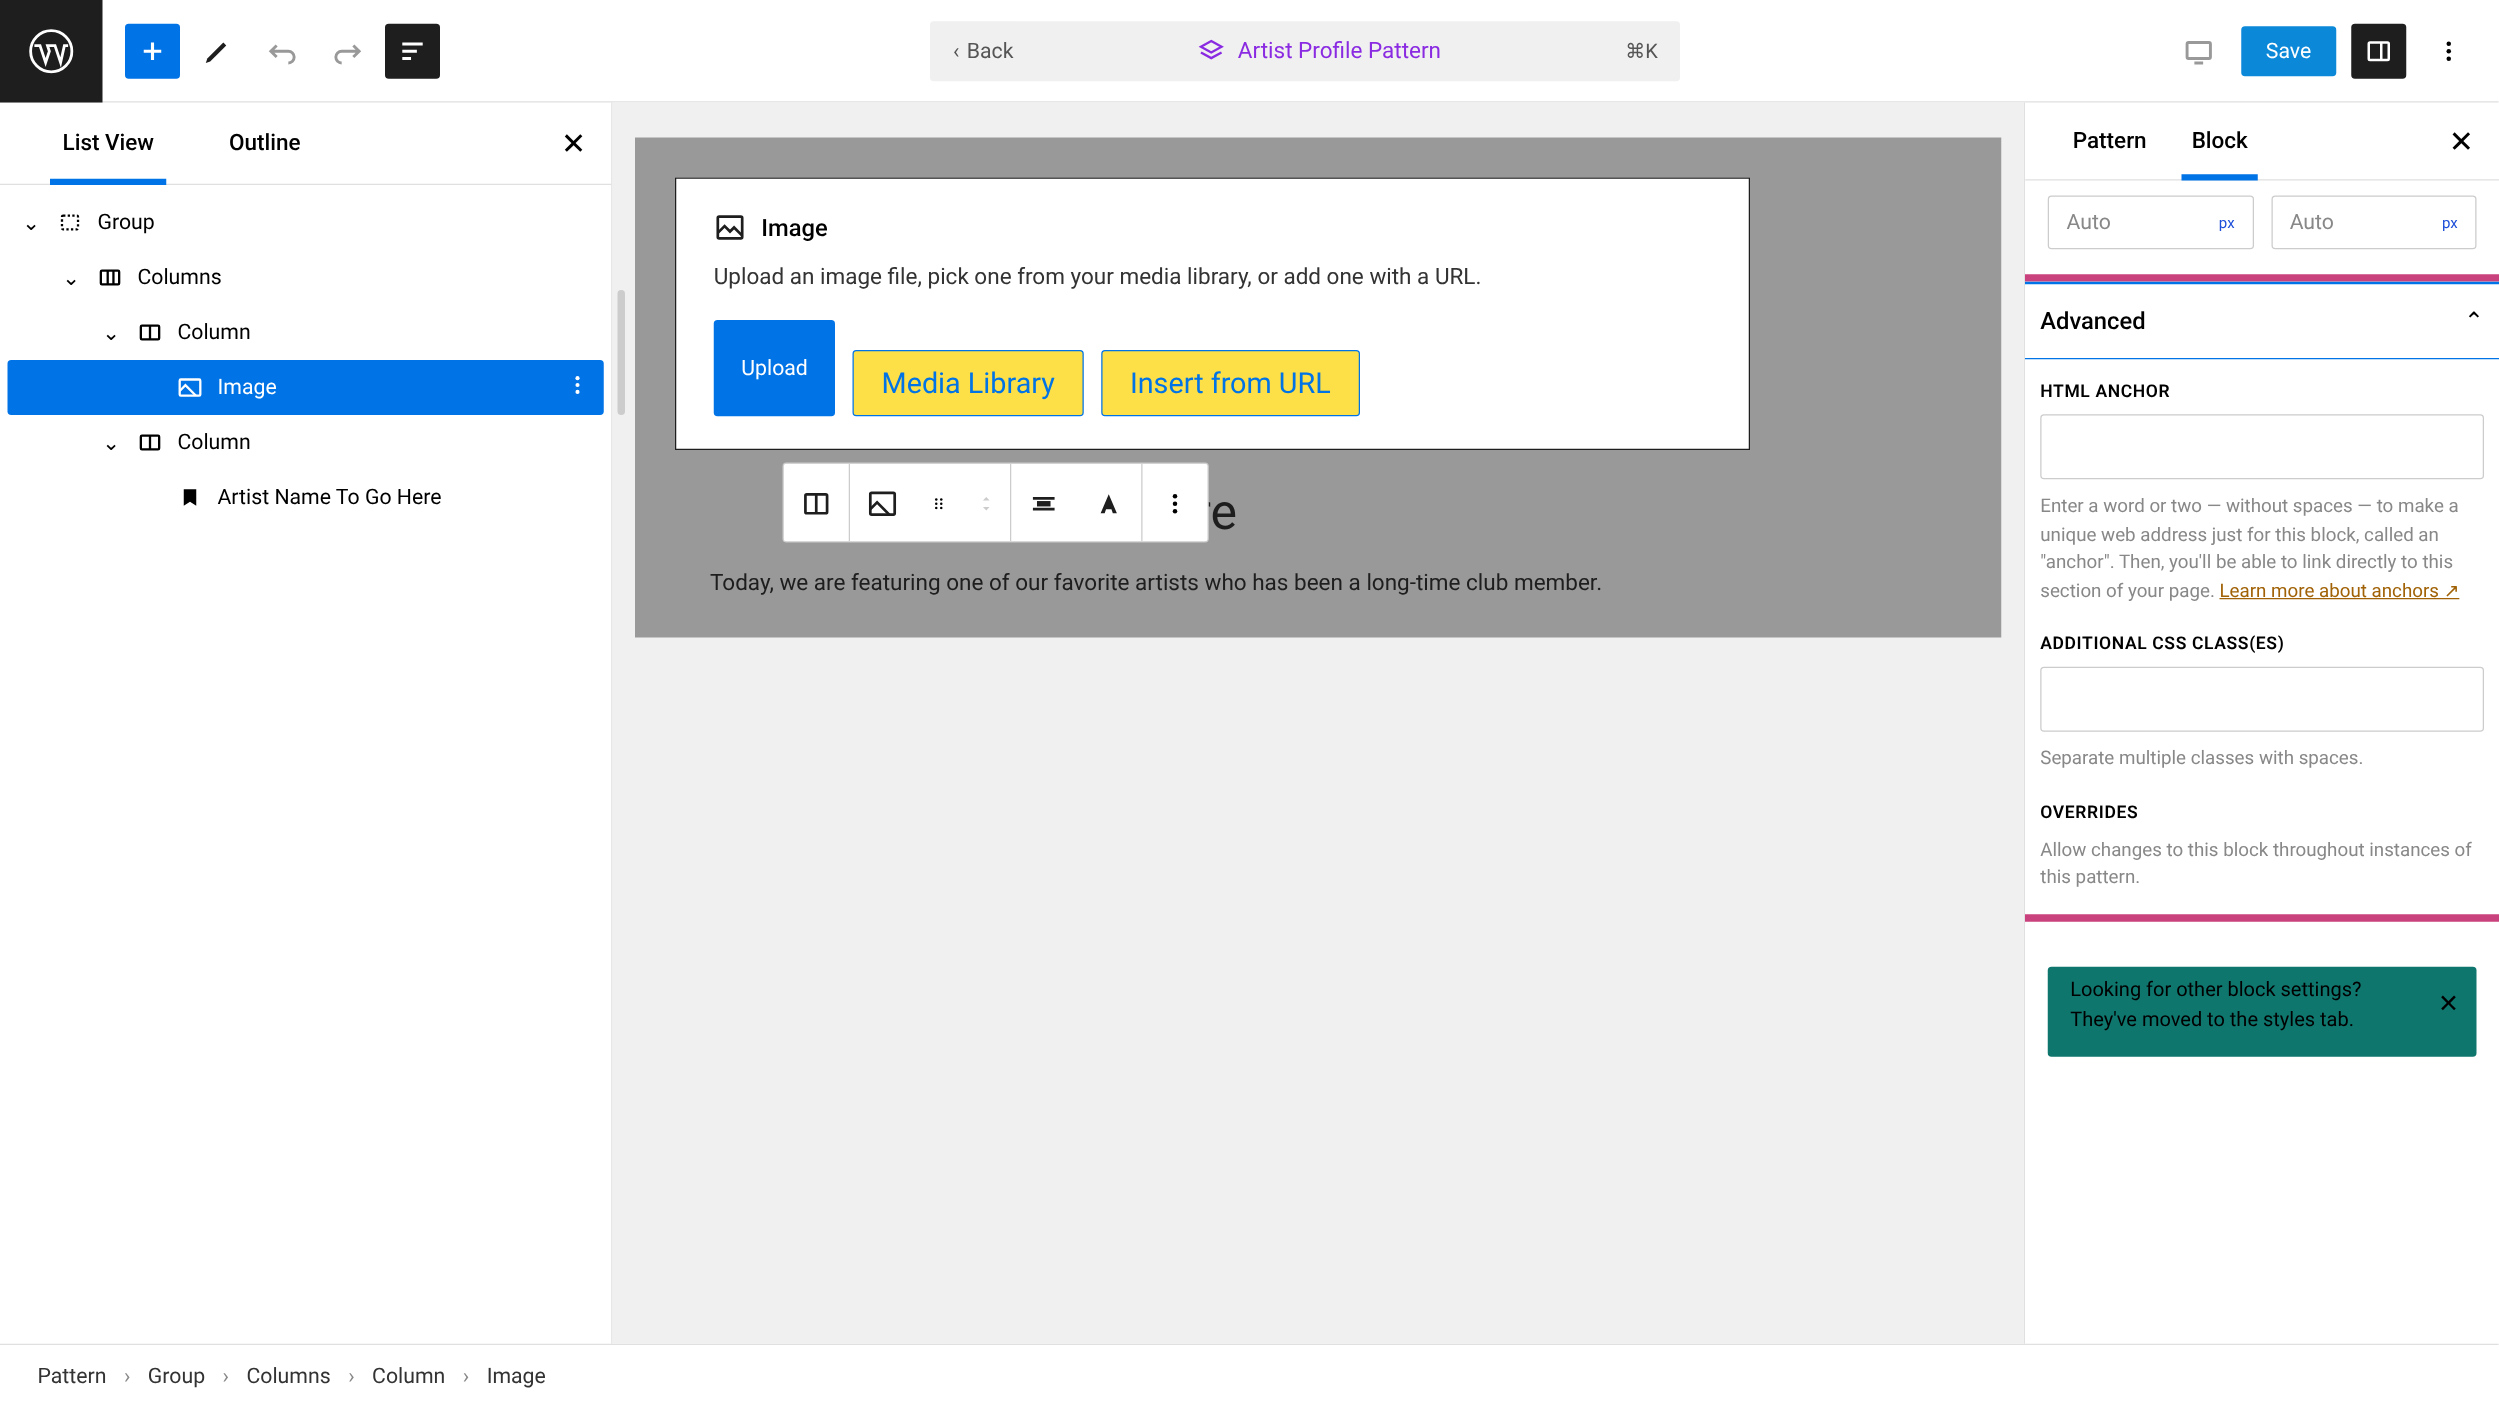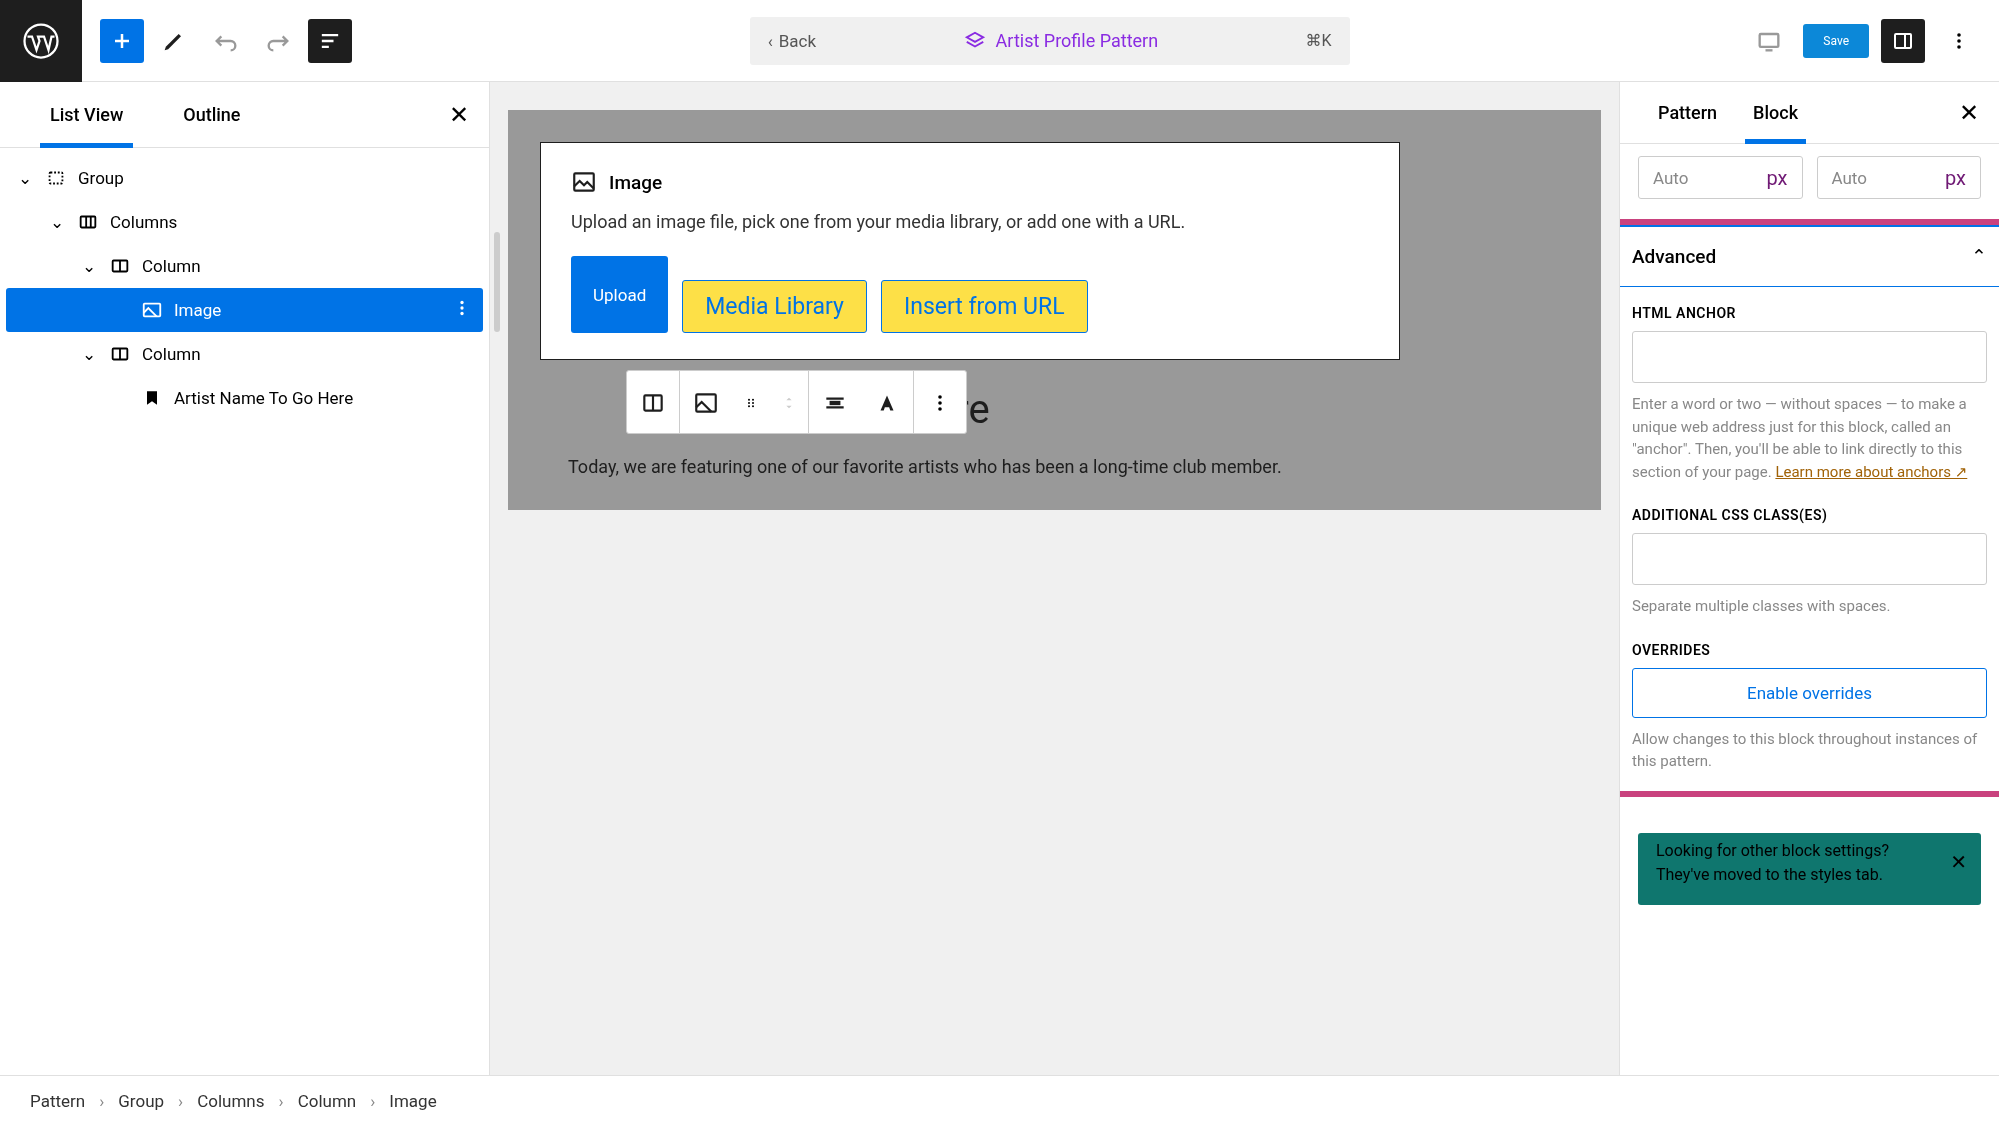--- a/index.html
+++ b/index.html
@@ -13,21 +13,21 @@
 .btn-add { width: 44px; height: 44px; background: #0073e6; display: flex; align-items: center; justify-content: center; border-radius: 3px; cursor: pointer; }
 .btn-tool { width: 44px; height: 44px; display: flex; align-items: center; justify-content: center; cursor: pointer; border-radius: 3px; }
 .btn-tool.dark { background: #1e1e1e; }
 .btn-tool svg { width: 28px; height: 28px; }
 .toolbar-center { flex: 1; display: flex; justify-content: center; }
 .doc-bar { display: flex; align-items: center; background: #f0f0f0; border-radius: 3px; padding: 0 18px; height: 48px; min-width: 600px; }
 .doc-back { display: flex; align-items: center; gap: 6px; color: #555; font-size: 17px; cursor: pointer; }
 .doc-title { flex: 1; text-align: center; color: #8a2be2; font-size: 18px; display: flex; align-items: center; justify-content: center; gap: 10px; }
 .doc-shortcut { color: #555; font-size: 16px; }
 .toolbar-right { display: flex; align-items: center; gap: 12px; padding-right: 18px; }
-.btn-save { background: #0c88d8; color: #fff; padding: 10px 20px; border-radius: 3px; font-size: 12px; cursor: pointer; border: none; }
+.btn-save { background: #0c88d8; color: #fff; padding: 10px 20px; border-radius: 3px; font-size: 17px; cursor: pointer; border: none; }
 .btn-panel { width: 44px; height: 44px; background: #1e1e1e; border-radius: 3px; display: flex; align-items: center; justify-content: center; cursor: pointer; }
 .btn-more { width: 44px; height: 44px; display: flex; align-items: center; justify-content: center; cursor: pointer; }
 
 
 .main { display: flex; height: calc(100% - 82px - 50px); }
 
 
 .left-sidebar { width: 490px; border-right: 1px solid #e0e0e0; display: flex; flex-direction: column; }
 .ls-tabs { display: flex; align-items: center; border-bottom: 1px solid #e0e0e0; height: 66px; padding: 0 20px; position: relative; }
 .ls-tab { padding: 0 30px; font-size: 18px; height: 66px; display: flex; align-items: center; cursor: pointer; position: relative; font-weight: 500;}
@@ -64,21 +64,21 @@
 
 
 .right-sidebar { width: 380px; border-left: 1px solid #e0e0e0; display: flex; flex-direction: column; overflow-y: auto; }
 .rs-tabs { display: flex; align-items: center; border-bottom: 1px solid #e0e0e0; height: 62px; padding: 0 20px; position: relative; }
 .rs-tab { padding: 0 18px; font-size: 18px; height: 62px; display: flex; align-items: center; cursor: pointer; font-weight: 500; position: relative;}
 .rs-tab.active::after { content: ''; position: absolute; bottom: 0; left: 10px; right: 10px; height: 5px; background: #0073e6; }
 .rs-close { position: absolute; right: 20px; cursor: pointer; font-size: 24px; }
 .rs-body { padding: 12px 18px; }
 .dim-row { display: flex; gap: 14px; margin-bottom: 8px; }
 .dim-input { flex: 1; border: 1px solid #ccc; border-radius: 3px; height: 43px; display: flex; align-items: center; padding: 0 14px; color: #888; font-size: 17px; justify-content: space-between;}
-.dim-unit { color: #701a75; font-size: 20px;}
+.dim-unit { color: #1d4ed8; font-size: 12px;}
 .highlight-box { border: 6px solid #c9427e; margin: 0 -12px 18px; }
 .panel-head { display: flex; align-items: center; justify-content: space-between; padding: 18px 18px; border-top: 2px solid #0073e6; border-bottom: 1px solid #0073e6; font-size: 19px; font-weight: 500; cursor: pointer; background: #fff; }
 .panel-body { padding: 18px; }
 .field-label { font-size: 14px; font-weight: 600; letter-spacing: 0.5px; margin-bottom: 10px; }
 .text-input { width: 100%; border: 1px solid #ccc; border-radius: 3px; height: 52px; padding: 0 12px; font-size: 16px; }
 .help-text { font-size: 15px; color: #888; margin-top: 10px; line-height: 1.5; }
 .help-link { color: #a16207; text-decoration: underline; }
 .btn-outline { width: 100%; border: 1.5px solid #0073e6; background: #fff; color: #0073e6; padding: 14px; font-size: 17px; border-radius: 3px; cursor: pointer; }
 .notice { background: #0f766e; padding: 6px 42px 18px 18px; font-size: 16px; line-height: 1.5; position: relative; margin: 18px; border-radius: 3px; }
 .notice-close { position: absolute; right: 14px; top: 14px; cursor: pointer; font-size: 20px; }
@@ -349,21 +349,20 @@
         <input class="text-input" type="text" style="">
         <div class="help-text">
           <span>Enter a word or two — without spaces — to make a unique web address just for this block, called an "anchor". Then, you'll be able to link directly to this section of your page. </span><a class="help-link">Learn more about anchors ↗</a>
         </div>
         <div style="height:24px;"></div>
         <div class="field-label">ADDITIONAL CSS CLASS(ES)</div>
         <input class="text-input" type="text" style="">
         <div class="help-text">Separate multiple classes with spaces.</div>
         <div style="height:24px;"></div>
         <div class="field-label">OVERRIDES</div>
-        <button class="btn-outline">Enable overrides</button>
         <div class="help-text">Allow changes to this block throughout instances of this pattern.</div>
       </div>
     </div>
     <div class="notice">
       <span>Looking for other block settings? They've moved to the styles tab.</span>
       <span class="notice-close">✕</span>
     </div>
   </div>
 
 </div>

